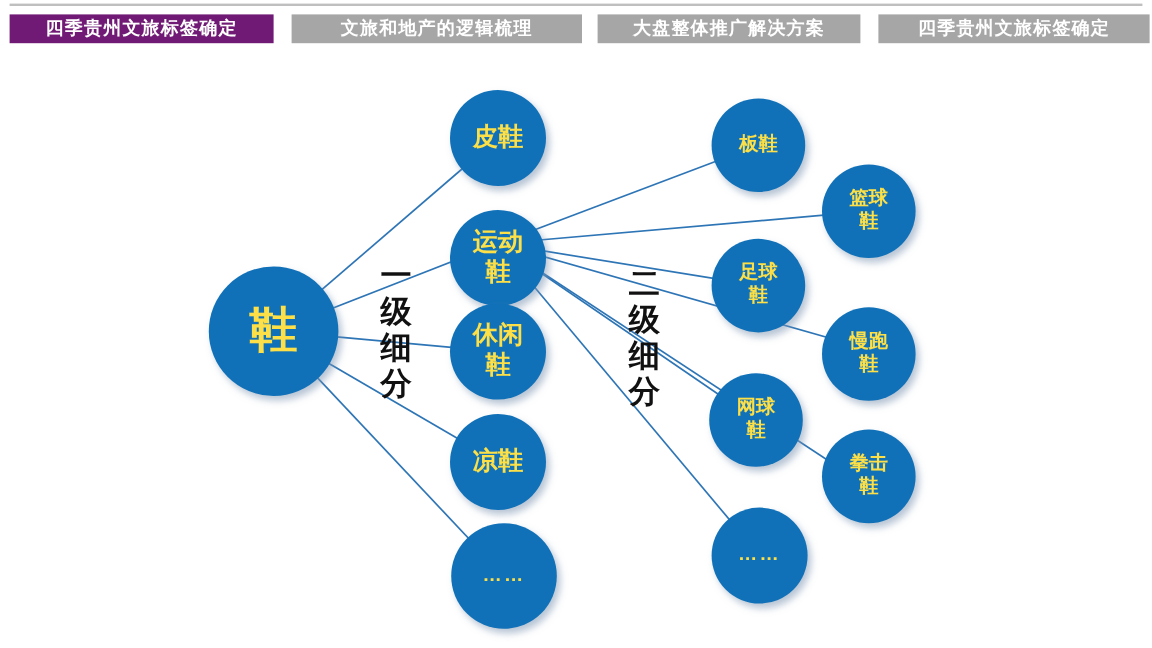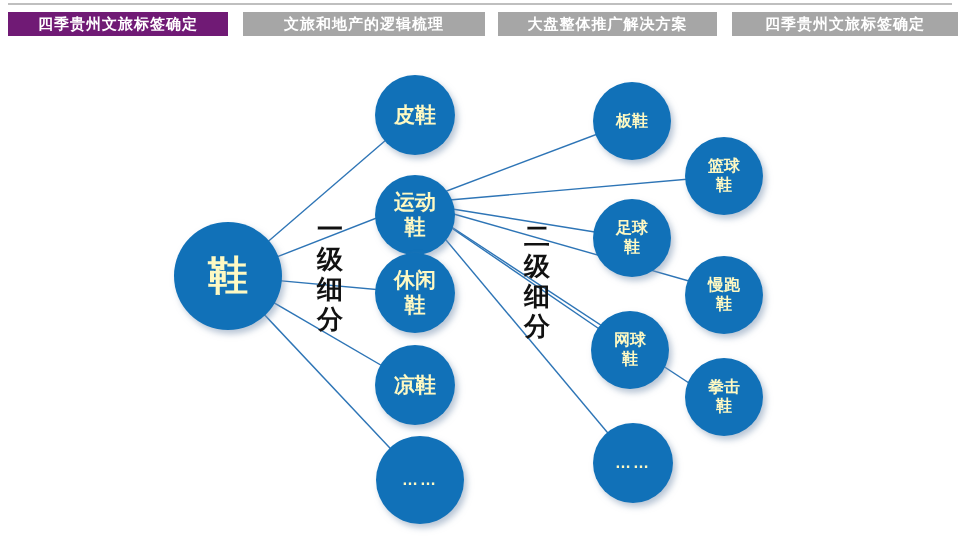--- a/index.html
+++ b/index.html
@@ -20,21 +20,21 @@
   .tab.t3{left:498px;width:219px;}
   .tab.t4{left:732px;width:226px;}
   
   .connectors{position:absolute;left:0;top:0;width:960px;height:540px;}
   .connectors line{stroke:#2E75B6;stroke-width:1.4;}
   
   .node{
     position:absolute;border-radius:50%;background:#1171B8;
     box-shadow:3px 4px 6px rgba(125,150,178,.55);
     display:flex;align-items:center;justify-content:center;
-    color:#fef9c3;font-weight:bold;text-align:center;
+    color:#fde047;font-weight:bold;text-align:center;
   }
   .node span{display:block;width:2.15em;margin:0 auto;word-break:break-all;line-height:1.18;}
   .node.dots span{width:auto;white-space:nowrap;letter-spacing:2px;}
   .n-root{left:174px;top:222px;width:108px;height:108px;font-size:40px;}
   .n-root span{width:auto;}
   .n-l1{width:80px;height:80px;font-size:21px;}
   .n-l1-0{left:375px;top:75px;}
   .n-l1-1{left:375px;top:175px;}
   .n-l1-2{left:375px;top:253px;}
   .n-l1-3{left:375px;top:345px;}

